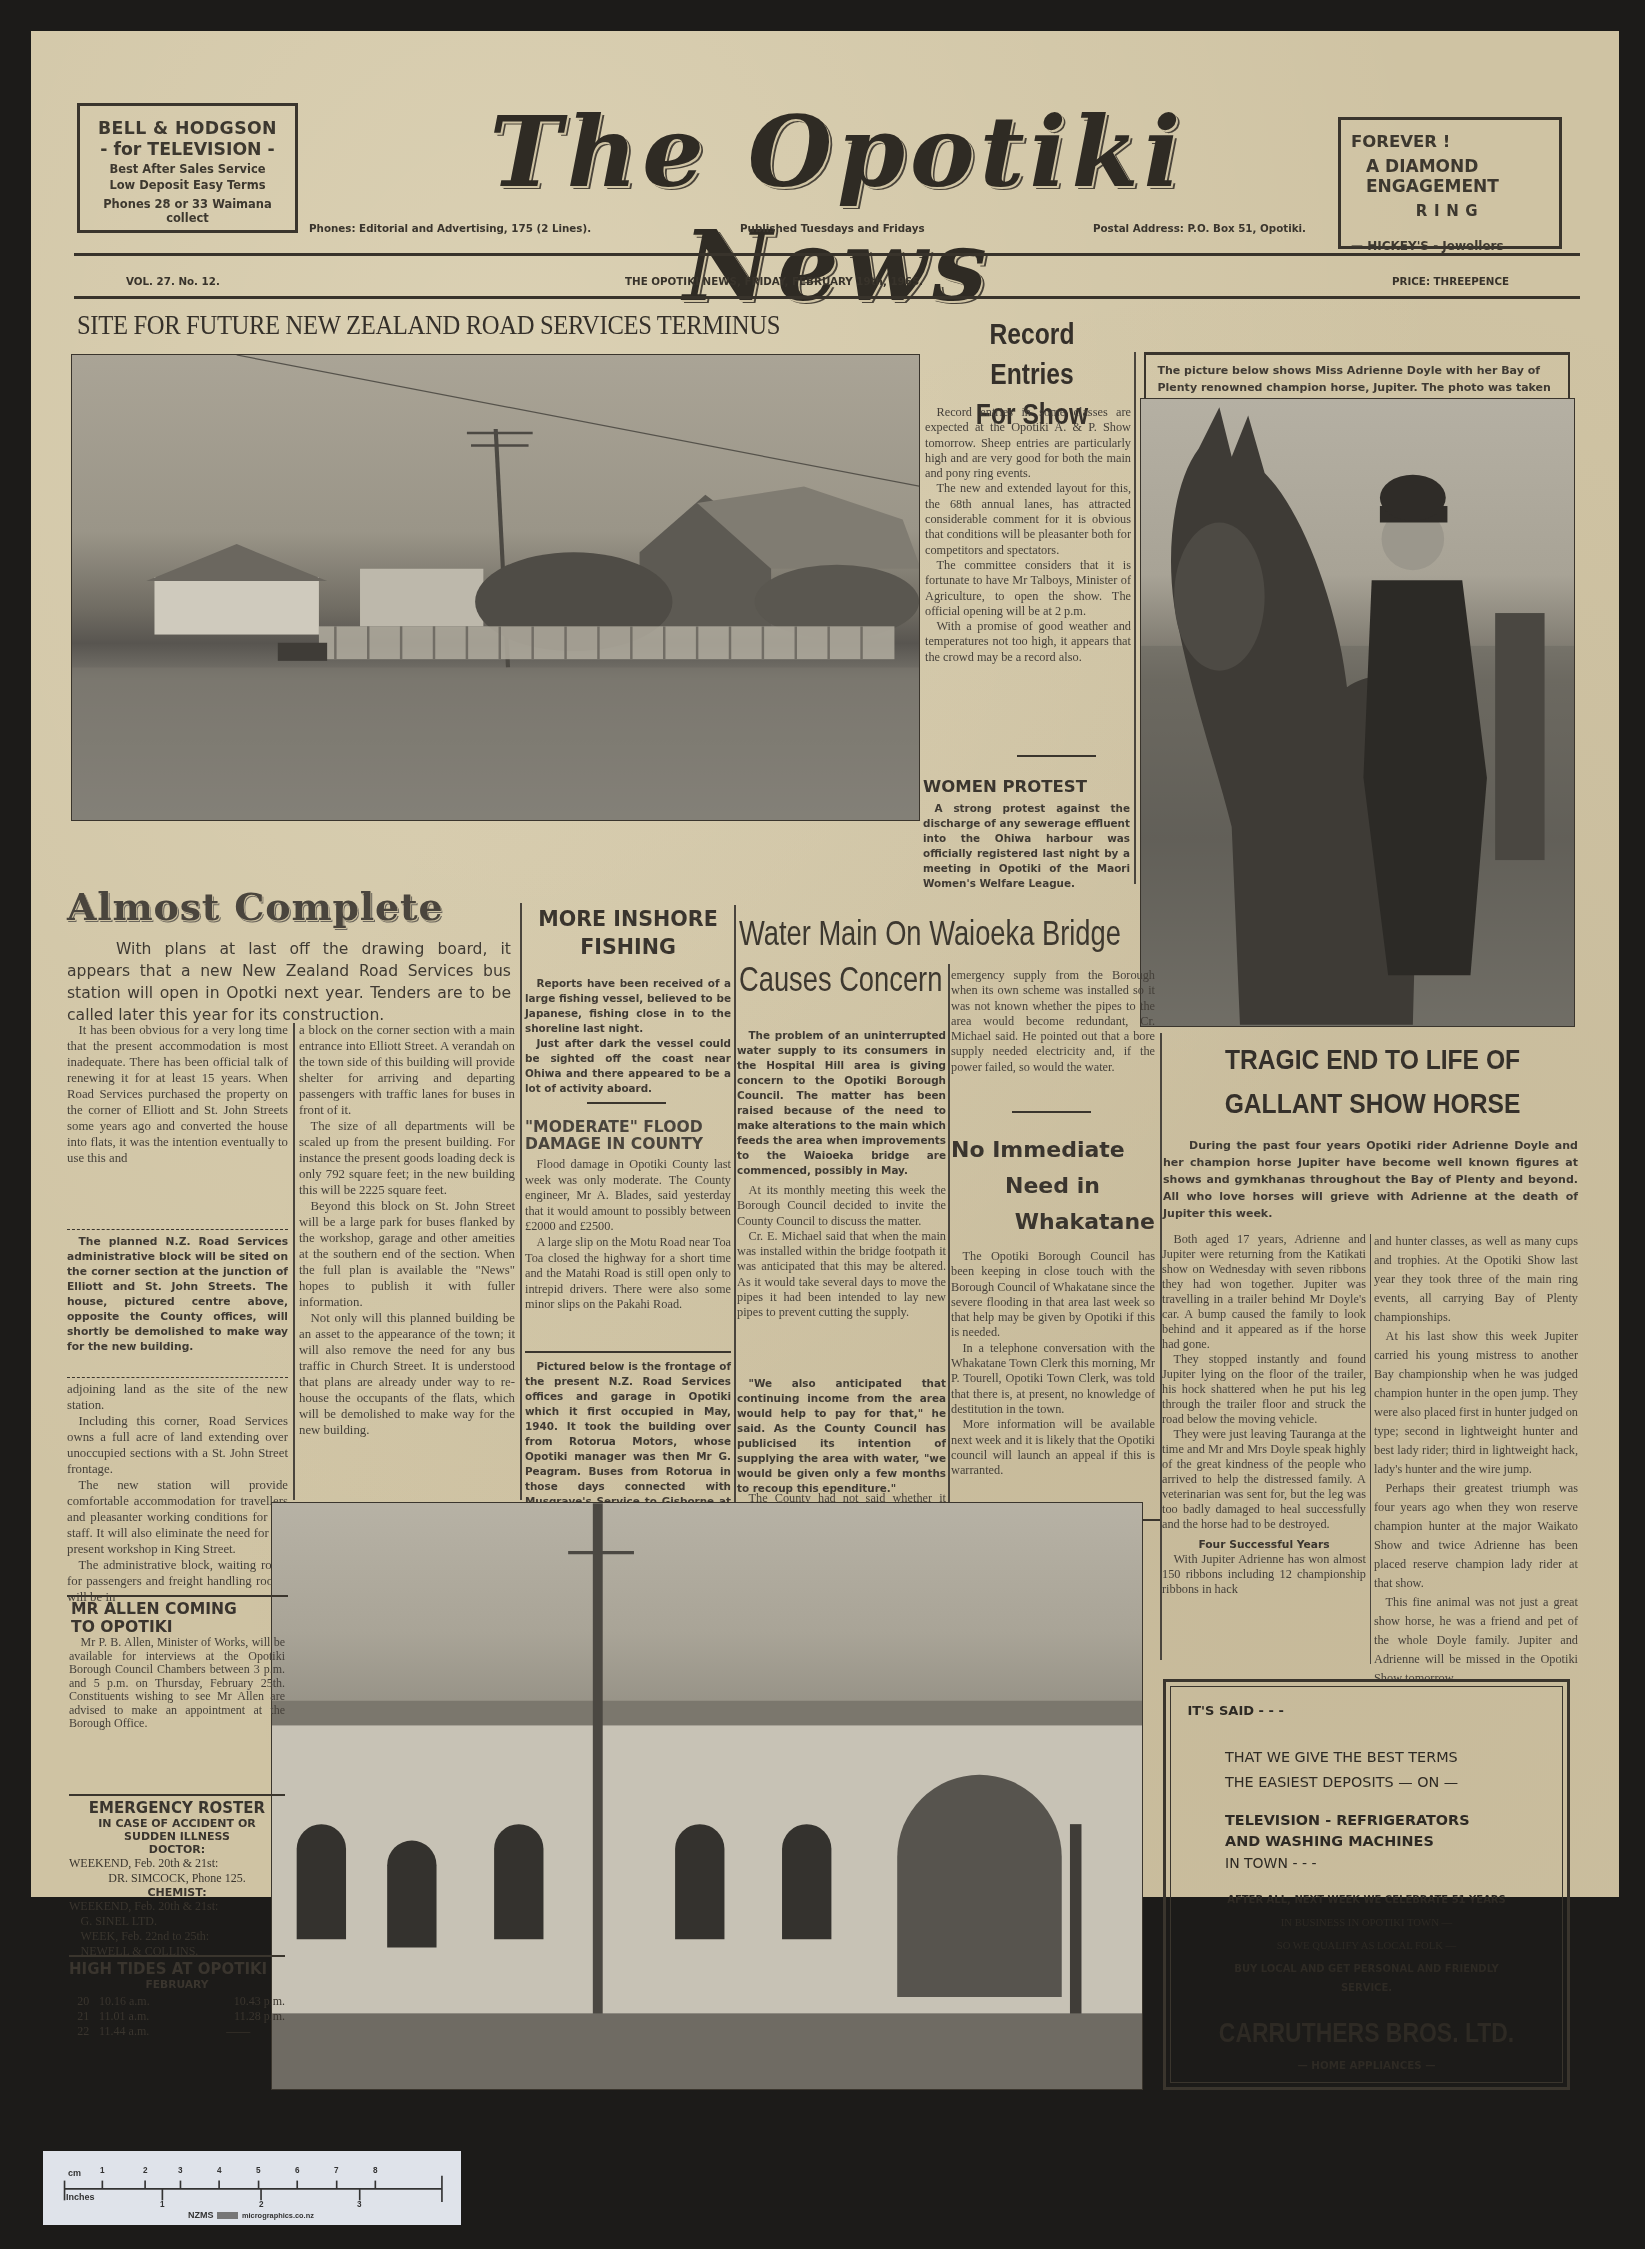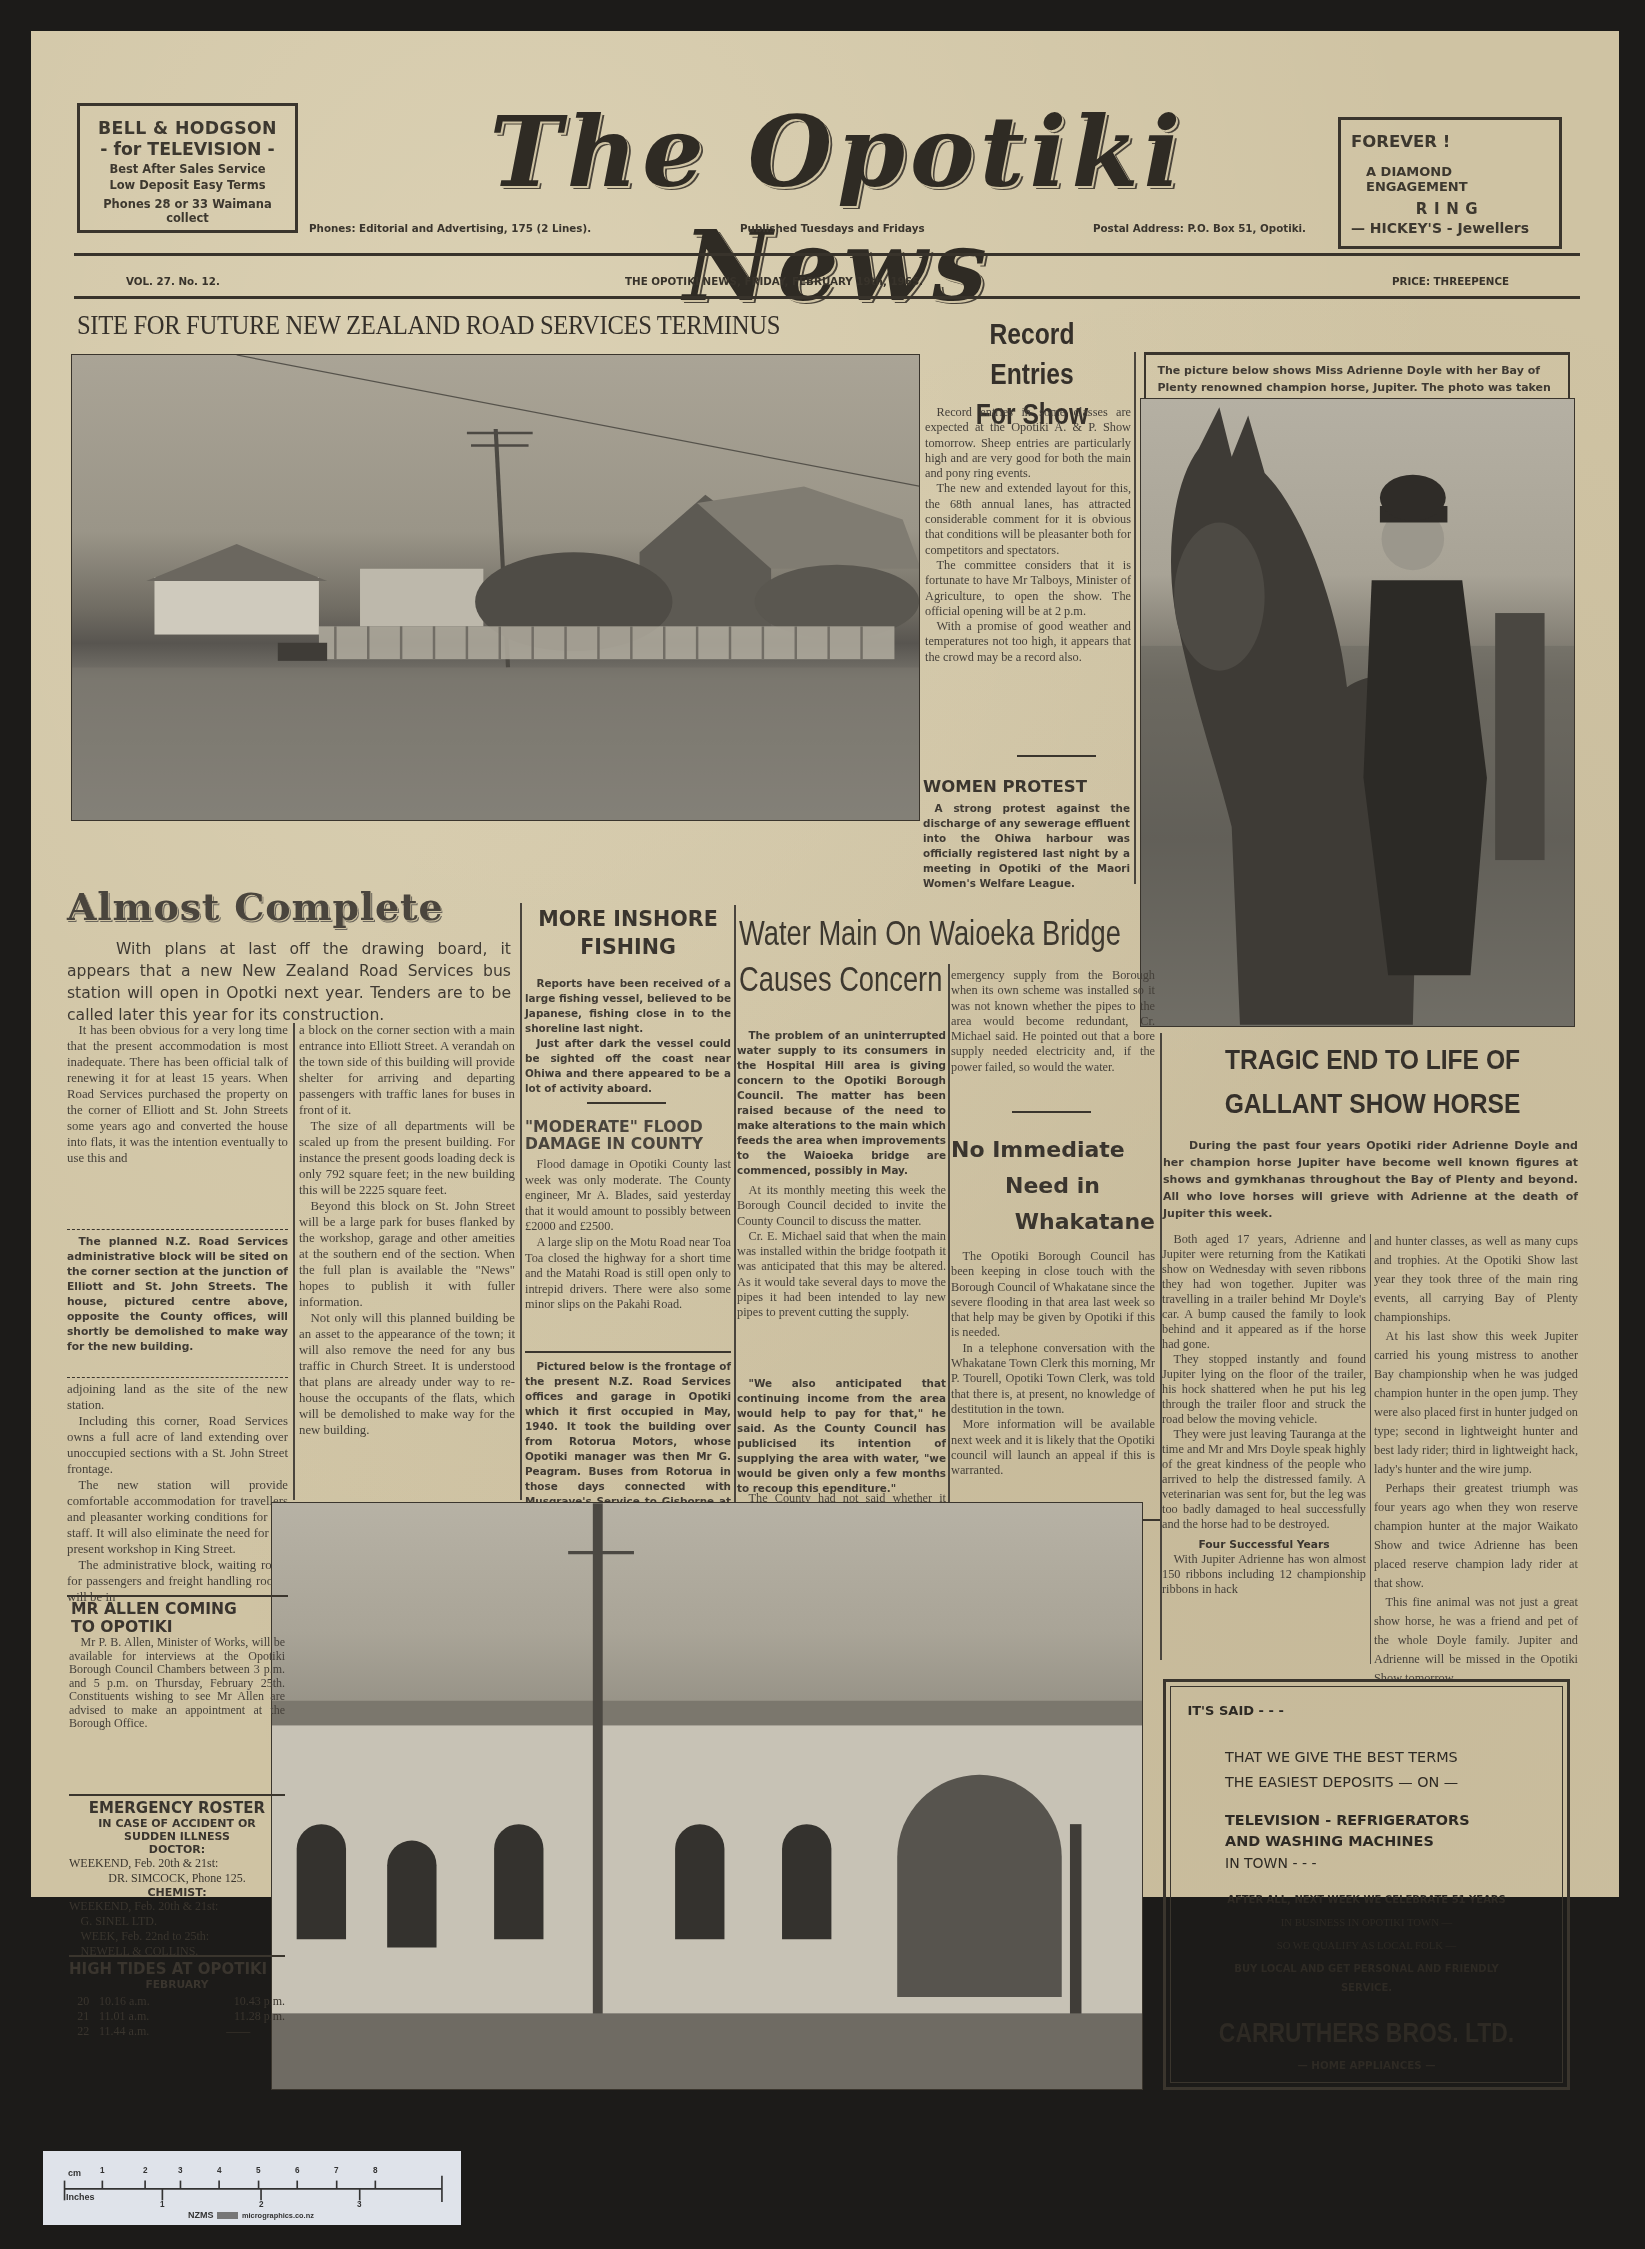--- a/index.html
+++ b/index.html
@@ -16,23 +16,23 @@
   
   .ear { position: absolute; border: 3.3px solid #3a352d; padding: 11.5px 10px; text-align: center;
          font-family: "DejaVu Sans", sans-serif; font-weight: bold; color: #3d382f; }
   .ear-left { left: 46px; top: 72px; width: 221px; height: 130px; }
   .ear-left .l1 { font-size: 17.3px; letter-spacing: 0.4px; }
   .ear-left .l2 { font-size: 17.3px; margin-top: 1.6px; }
   .ear-left .l3, .ear-left .l4 { font-size: 11.5px; margin-top: 2.5px; }
   .ear-left .l5 { font-size: 11.5px; margin-top: 5px; }
   .ear-right { left: 1307px; top: 86px; width: 224px; height: 132px; text-align: left; }
   .ear-right .l1 { font-size: 16.5px; }
-  .ear-right .l2 { font-size: 13px; margin-top: 13px; padding-left: 15px; }
+  .ear-right .l2 { font-size: 17px; margin-top: 5px; padding-left: 15px; }
   .ear-right .l3 { font-size: 15px; letter-spacing: 6.6px; text-align: center; margin-top: 6.6px; }
-  .ear-right .l4 { font-size: 14px; margin-top: 2px; }
+  .ear-right .l4 { font-size: 12px; margin-top: 19px; }
 
   .title { position: absolute; left: 362px; top: 64px; width: 889px; text-align: center;
            font-family: "DejaVu Serif", serif; font-weight: bold; font-style: italic;
            font-size: 97px; letter-spacing: 5px; color: #2f2b24;
            text-shadow: 1.6px 1.6px 0 #cfc3a3, 3.3px 3.3px 0 #4a443a; }
   .mast-info { position: absolute; top: 191px; font-family: "DejaVu Sans", sans-serif; font-weight: bold;
                font-size: 10.3px; color: #3a352d; }
 
   .rule { position: absolute; background: #38332b; }
   .dateline { position: absolute; top: 244px; font-family: "DejaVu Sans", sans-serif; font-weight: bold;

